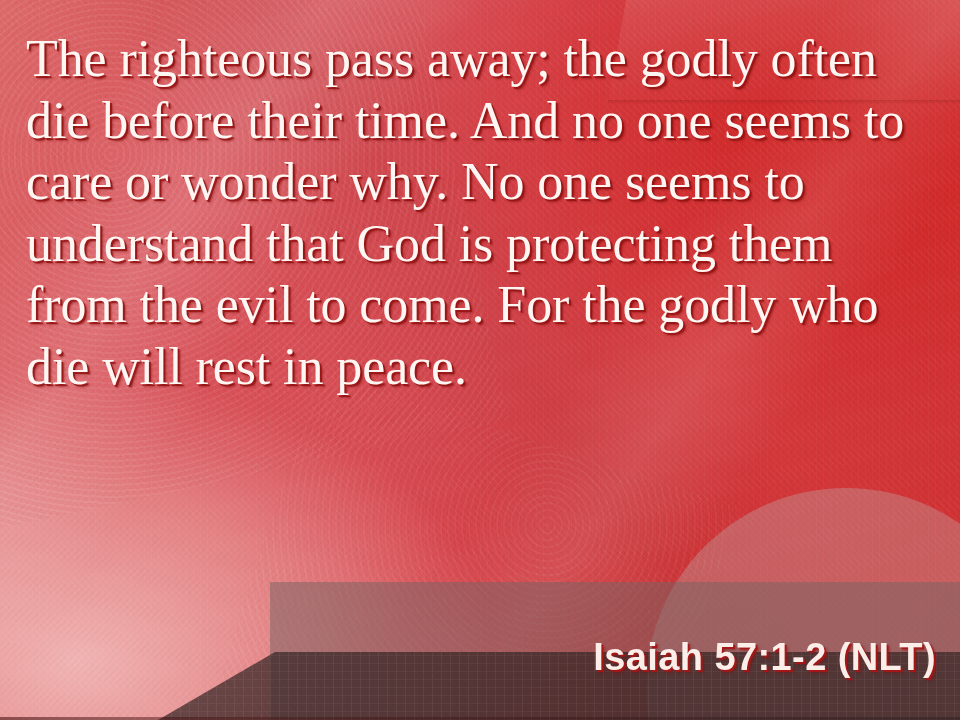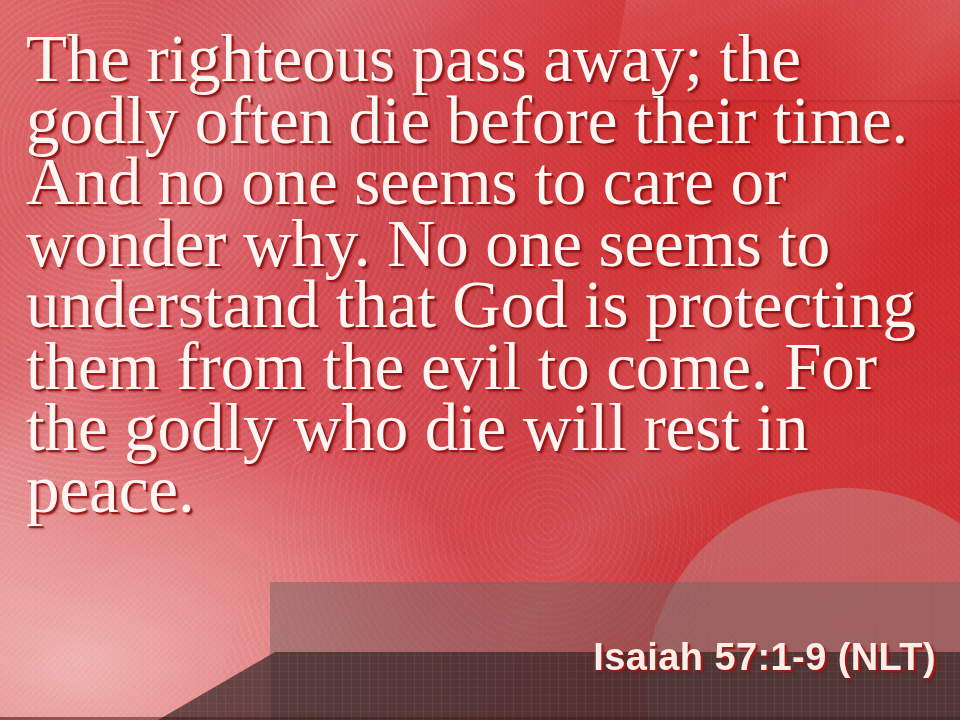--- a/index.html
+++ b/index.html
@@ -206,21 +206,21 @@
       rgba(40,28,28,0.45) 100%);
   }
 
   
 
   .quote {
     position: absolute;
     left: 26px;
     top: 28px;
     width: 912px;
-    font-size: 67px;
+    font-size: 52px;
     line-height: 61.5px;
     color: #fdf6f2;
     letter-spacing: -0.1px;
     text-shadow:
       2px 2px 0 rgba(150,18,18,0.85),
       3px 3px 2px rgba(120,12,12,0.45);
     white-space: pre-wrap;
   }
 
   .attribution {
@@ -253,15 +253,15 @@
   <div class="corner-panel-edge"></div>
 
   <div class="dome"></div>
   <div class="slab-upper"></div>
   <div class="band-lower"></div>
   <div class="band-speckle"></div>
   <div class="bottom-hairline"></div>
 
   <div class="quote">The righteous pass away; the godly often die before their time. And no one seems to care or wonder why. No one seems to understand that God is protecting them from the evil to come. For the godly who die will rest in peace.</div>
 
-  <div class="attribution">Isaiah 57:1-9 (NLT)</div>
+  <div class="attribution">Isaiah 57:1-2 (NLT)</div>
 
 </div>
 
 </body></html>

